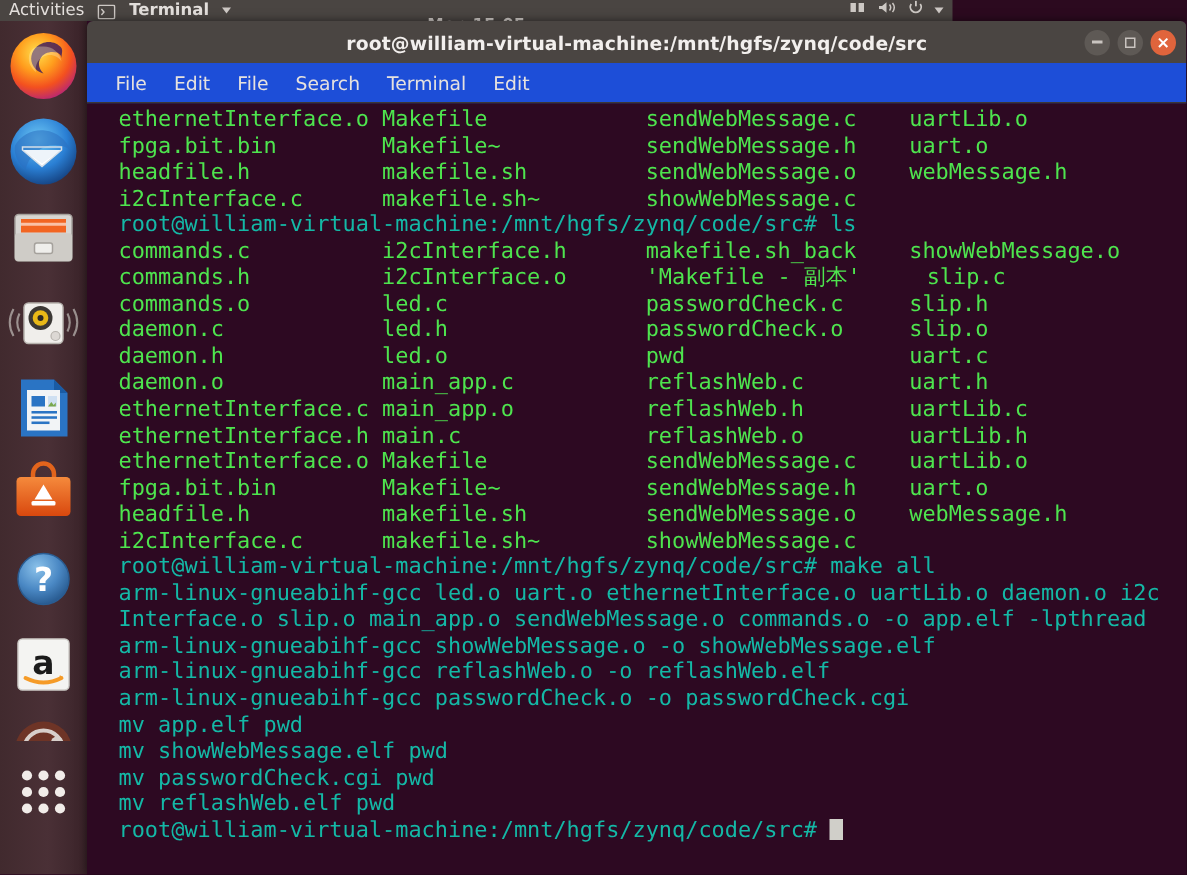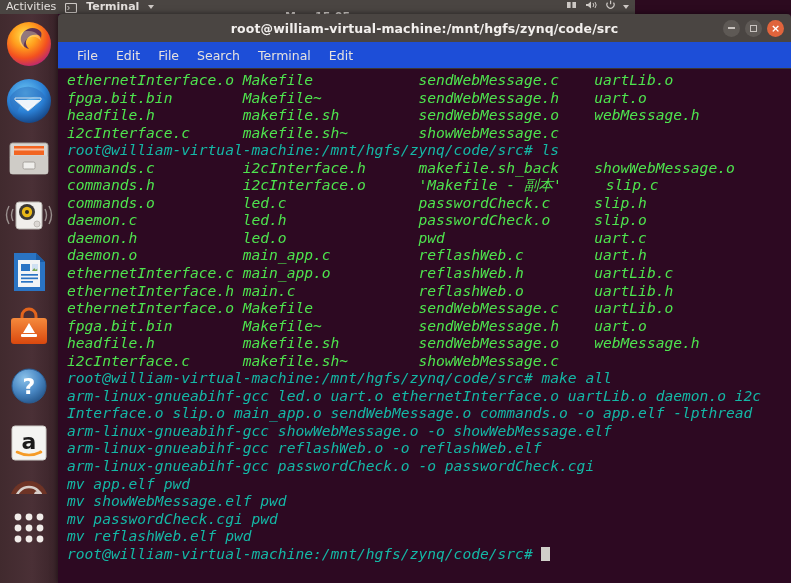--- a/index.html
+++ b/index.html
@@ -72,23 +72,22 @@
   }
 
   #termbody{
     background:#2d0922;
     height:515px;padding:2px 0 0 0;position:relative;overflow:hidden;
   }
   #termgrid{
     font-family:"DejaVu Sans Mono","Liberation Mono",monospace;
     font-size:14.6px;line-height:17.55px;
     color:#ffffff;
-    padding-left:9px;
+    padding-left:21px;
     white-space:pre;
-    font-style:italic;
   }
   .ln{height:17.55px;white-space:pre;}
   .g{color:#4ee44e;}
   .w{color:#14b8a6;}
   .cjk{font-family:"DejaVu Sans","Liberation Sans",sans-serif;}
   .cursor{display:inline-block;width:8.6px;height:14px;background:#d0cfc9;vertical-align:-2px;}
 </style>
 </head>
 <body>
 

